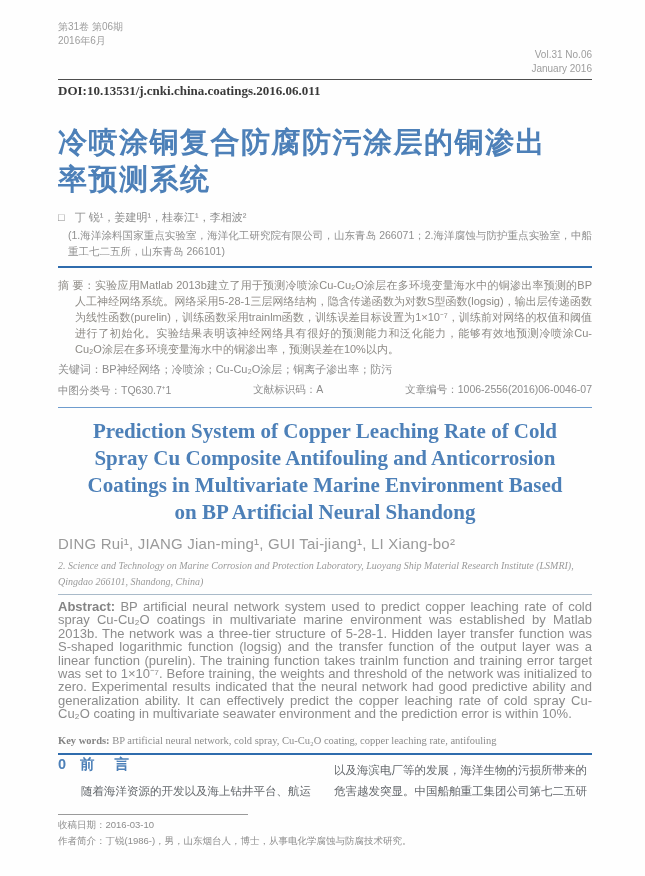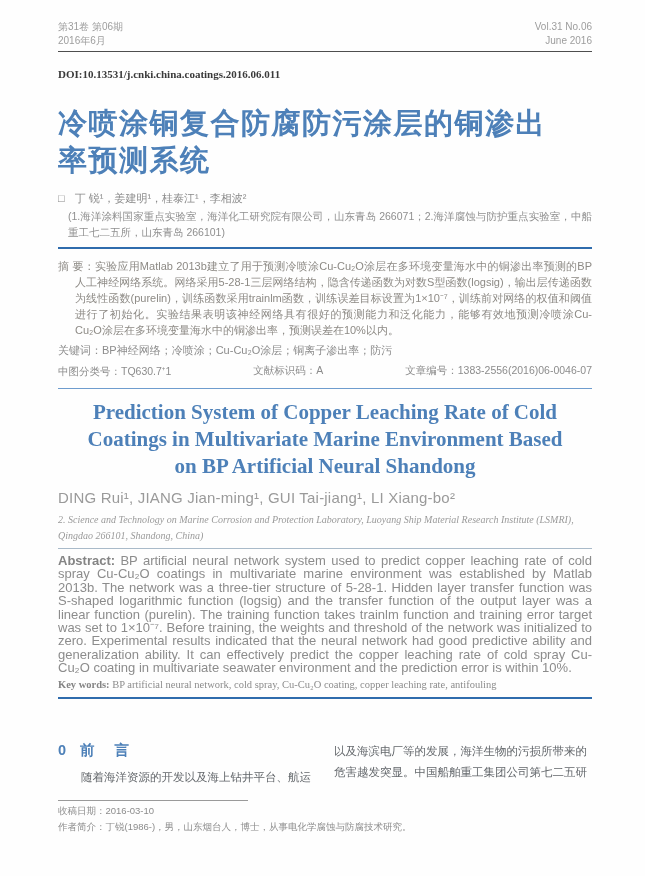--- a/index.html
+++ b/index.html
@@ -8,27 +8,27 @@
     width: 645px; height: 876px;
     margin: 0 auto;
     background: #fefefe;
     box-sizing: border-box;
     padding: 20px 53px 0 58px;
     overflow: hidden;
     font-family: "Liberation Sans", sans-serif;
   }
 
   
-  .journal-head { display: flex; justify-content: space-between; color: #9d9d9d; font-size: 10px; line-height: 14px; }
+  .journal-head { display: flex; justify-content: flex-start; color: #9d9d9d; font-size: 10px; line-height: 14px; flex-direction: column; }
   .jh-left { text-align: left; }
   .jh-center { text-align: center; letter-spacing: 2px; }
   .jh-center .en { letter-spacing: 1px; }
   .jh-right { text-align: right; }
   .head-rule { border: none; border-top: 1.6px solid #4e4e4e; margin: 3px 0 0 0; }
-  .doi-line { margin-top: 16px; font-family: "Liberation Serif", serif; font-weight: bold; font-size: 11px; color: #3a3a3a; }
+  .doi-line { margin-top: 3px; font-family: "Liberation Serif", serif; font-weight: bold; font-size: 13px; color: #3a3a3a; }
 
   
   .title-cn { margin-top: 25px; color: #4d80b8; font-weight: bold; font-size: 29px; line-height: 37px; letter-spacing: 1.5px; }
 
   
   .authors-cn-row { margin-top: 11px; font-size: 11px; color: #8a8a8a; line-height: 16px; }
   .author-marker { display: inline-block; margin-right: 10px; color: #8a8a8a; }
   .affil-cn { margin-top: 2px; font-size: 10.5px; color: #8f8f8f; line-height: 16px; text-align: justify; padding-left: 10px; }
 
   .rule-blue-strong { border: none; border-top: 2px solid #2f6cad; margin: 7px 0 0 0; }
@@ -42,24 +42,24 @@
 
   
   .title-en { margin-top: 10px; font-family: "Liberation Serif", serif; font-weight: bold; color: #4d80b8; font-size: 21px; line-height: 27px; text-align: center; }
   .authors-en { margin-top: 9px; font-size: 15px; color: #9a9a9a; letter-spacing: 0.2px; }
   .affil-en { margin-top: 6px; font-family: "Liberation Serif", serif; font-style: italic; font-size: 10px; line-height: 15.5px; color: #9a9a9a; }
   .affil-en div { margin-bottom: 1px; }
 
   
   .abstract-en { margin-top: 5px; font-family: Liberation Sans, sans-serif; font-size: 13px; line-height: 13.4px; color: #8c8c8c; text-align: justify; }
   .abstract-en b, .kw-en b { font-weight: bold; color: #848484; }
-  .kw-en { margin-top: 4px; font-family: "Liberation Serif", serif; font-size: 10.5px; color: #8c8c8c; }
+  .kw-en { margin-top: 14px; font-family: "Liberation Serif", serif; font-size: 10.5px; color: #8c8c8c; }
 
   
-  .columns { margin-top: 42px; display: flex; gap: 16px; }
+  .columns { display: flex; gap: 16px; align-items: flex-end; }
   .col-left { width: 260px; }
   .col-right { flex: 1; }
   .sec-head { color: #4d80b8; font-size: 14.5px; font-weight: bold; }
   .sec-head .num { margin-right: 14px; }
   .sec-head .ttl { letter-spacing: 8px; }
   .intro-p { margin-top: 7px; font-size: 11.5px; line-height: 21px; color: #63676b; text-indent: 2em; }
   .col-right div { font-size: 11.5px; line-height: 21px; color: #63676b; text-align: justify; }
 
   
   .fn-rule { border: none; border-top: 1px solid #9a9a9a; width: 190px; margin: 12px 0 0 0; }
@@ -70,21 +70,21 @@
 
 <div class="page">
 
   <div class="journal-head">
     <div class="jh-left">
       <div>第31卷 第06期</div>
       <div>2016年6月</div>
     </div>
     <div class="jh-right">
       <div>Vol.31 No.06</div>
-      <div>June 2016</div>
+      <div>January 2016</div>
     </div>
   </div>
   <hr class="head-rule">
   <div class="doi-line">DOI:10.13531/j.cnki.china.coatings.2016.06.011</div>
 
   <div class="title-cn">
     <div>冷喷涂铜复合防腐防污涂层的铜渗出</div>
     <div>率预测系统</div>
   </div>
 
@@ -97,27 +97,28 @@
 
   <div class="abstract-cn">
     <span>摘 要：</span><span>实验应用Matlab 2013b建立了用于预测冷喷涂Cu-Cu₂O涂层在多环境变量海水中的铜渗出率预测的BP人工神经网络系统。网络采用5-28-1三层网络结构，隐含传递函数为对数S型函数(logsig)，输出层传递函数为线性函数(purelin)，训练函数采用trainlm函数，训练误差目标设置为1×10⁻⁷，训练前对网络的权值和阈值进行了初始化。实验结果表明该神经网络具有很好的预测能力和泛化能力，能够有效地预测冷喷涂Cu-Cu₂O涂层在多环境变量海水中的铜渗出率，预测误差在10%以内。</span>
   </div>
   <div class="kw-cn">
     <span>关键词：</span><span>BP神经网络；冷喷涂；Cu-Cu₂O涂层；铜离子渗出率；防污</span>
   </div>
   <div class="clc-row">
     <span><span>中图分类号：</span><span>TQ630.7⁺1</span></span>
     <span><span>文献标识码：</span><span>A</span></span>
-    <span><span>文章编号：</span><span>1383-2556(2016)06-0046-07</span></span>
+    <span><span>文章编号：</span><span>1006-2556(2016)06-0046-07</span></span>
   </div>
 
   <hr class="rule-blue-light">
 
   <div class="title-en">
     <div>Prediction System of Copper Leaching Rate of Cold</div>
+    <div>Spray Cu Composite Antifouling and Anticorrosion</div>
     <div>Coatings in Multivariate Marine Environment Based</div>
     <div>on BP Artificial Neural Shandong</div>
   </div>
 
   <div class="authors-en">DING Rui¹, JIANG Jian-ming¹, GUI Tai-jiang¹, LI Xiang-bo²</div>
   <div class="affil-en">
     <div>2. Science and Technology on Marine Corrosion and Protection Laboratory, Luoyang Ship Material Research Institute (LSMRI), Qingdao 266101, Shandong, China)</div>
   </div>
 
   <hr class="rule-thin-gray">

